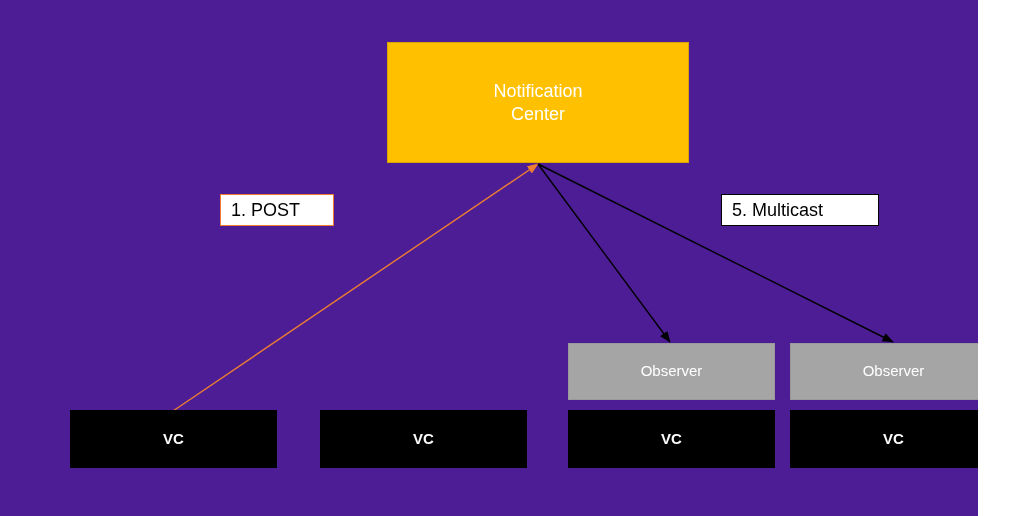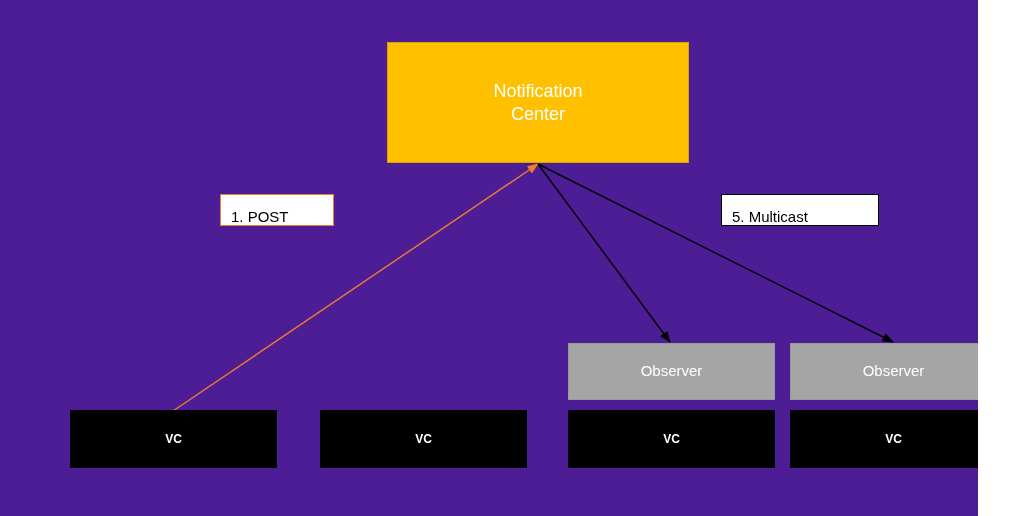--- a/index.html
+++ b/index.html
@@ -55,35 +55,35 @@
   }
   .observer-1 { left: 568px; }
   .observer-2 { left: 790px; }
   .node-vc {
     width: 207px;
     height: 58px;
     top: 410px;
     background: #000000;
     border: 1px solid #000000;
     color: #ffffff;
-    font-size: 12px;
+    font-size: 15px;
     font-weight: bold;
   }
   .vc-1 { left: 70px; }
   .vc-2 { left: 320px; }
   .vc-3 { left: 568px; }
   .vc-4 { left: 790px; }
   .label-box {
     position: absolute;
     box-sizing: border-box;
     display: flex;
-    align-items: flex-end;
+    align-items: center;
     justify-content: flex-start;
     background: #ffffff;
-    font-size: 15px;
+    font-size: 18px;
     color: #000000;
     padding-left: 10px;
     height: 32px;
   }
   .label-post {
     left: 220px;
     top: 194px;
     width: 114px;
     border: 1.5px solid #ed7d31;
   }

